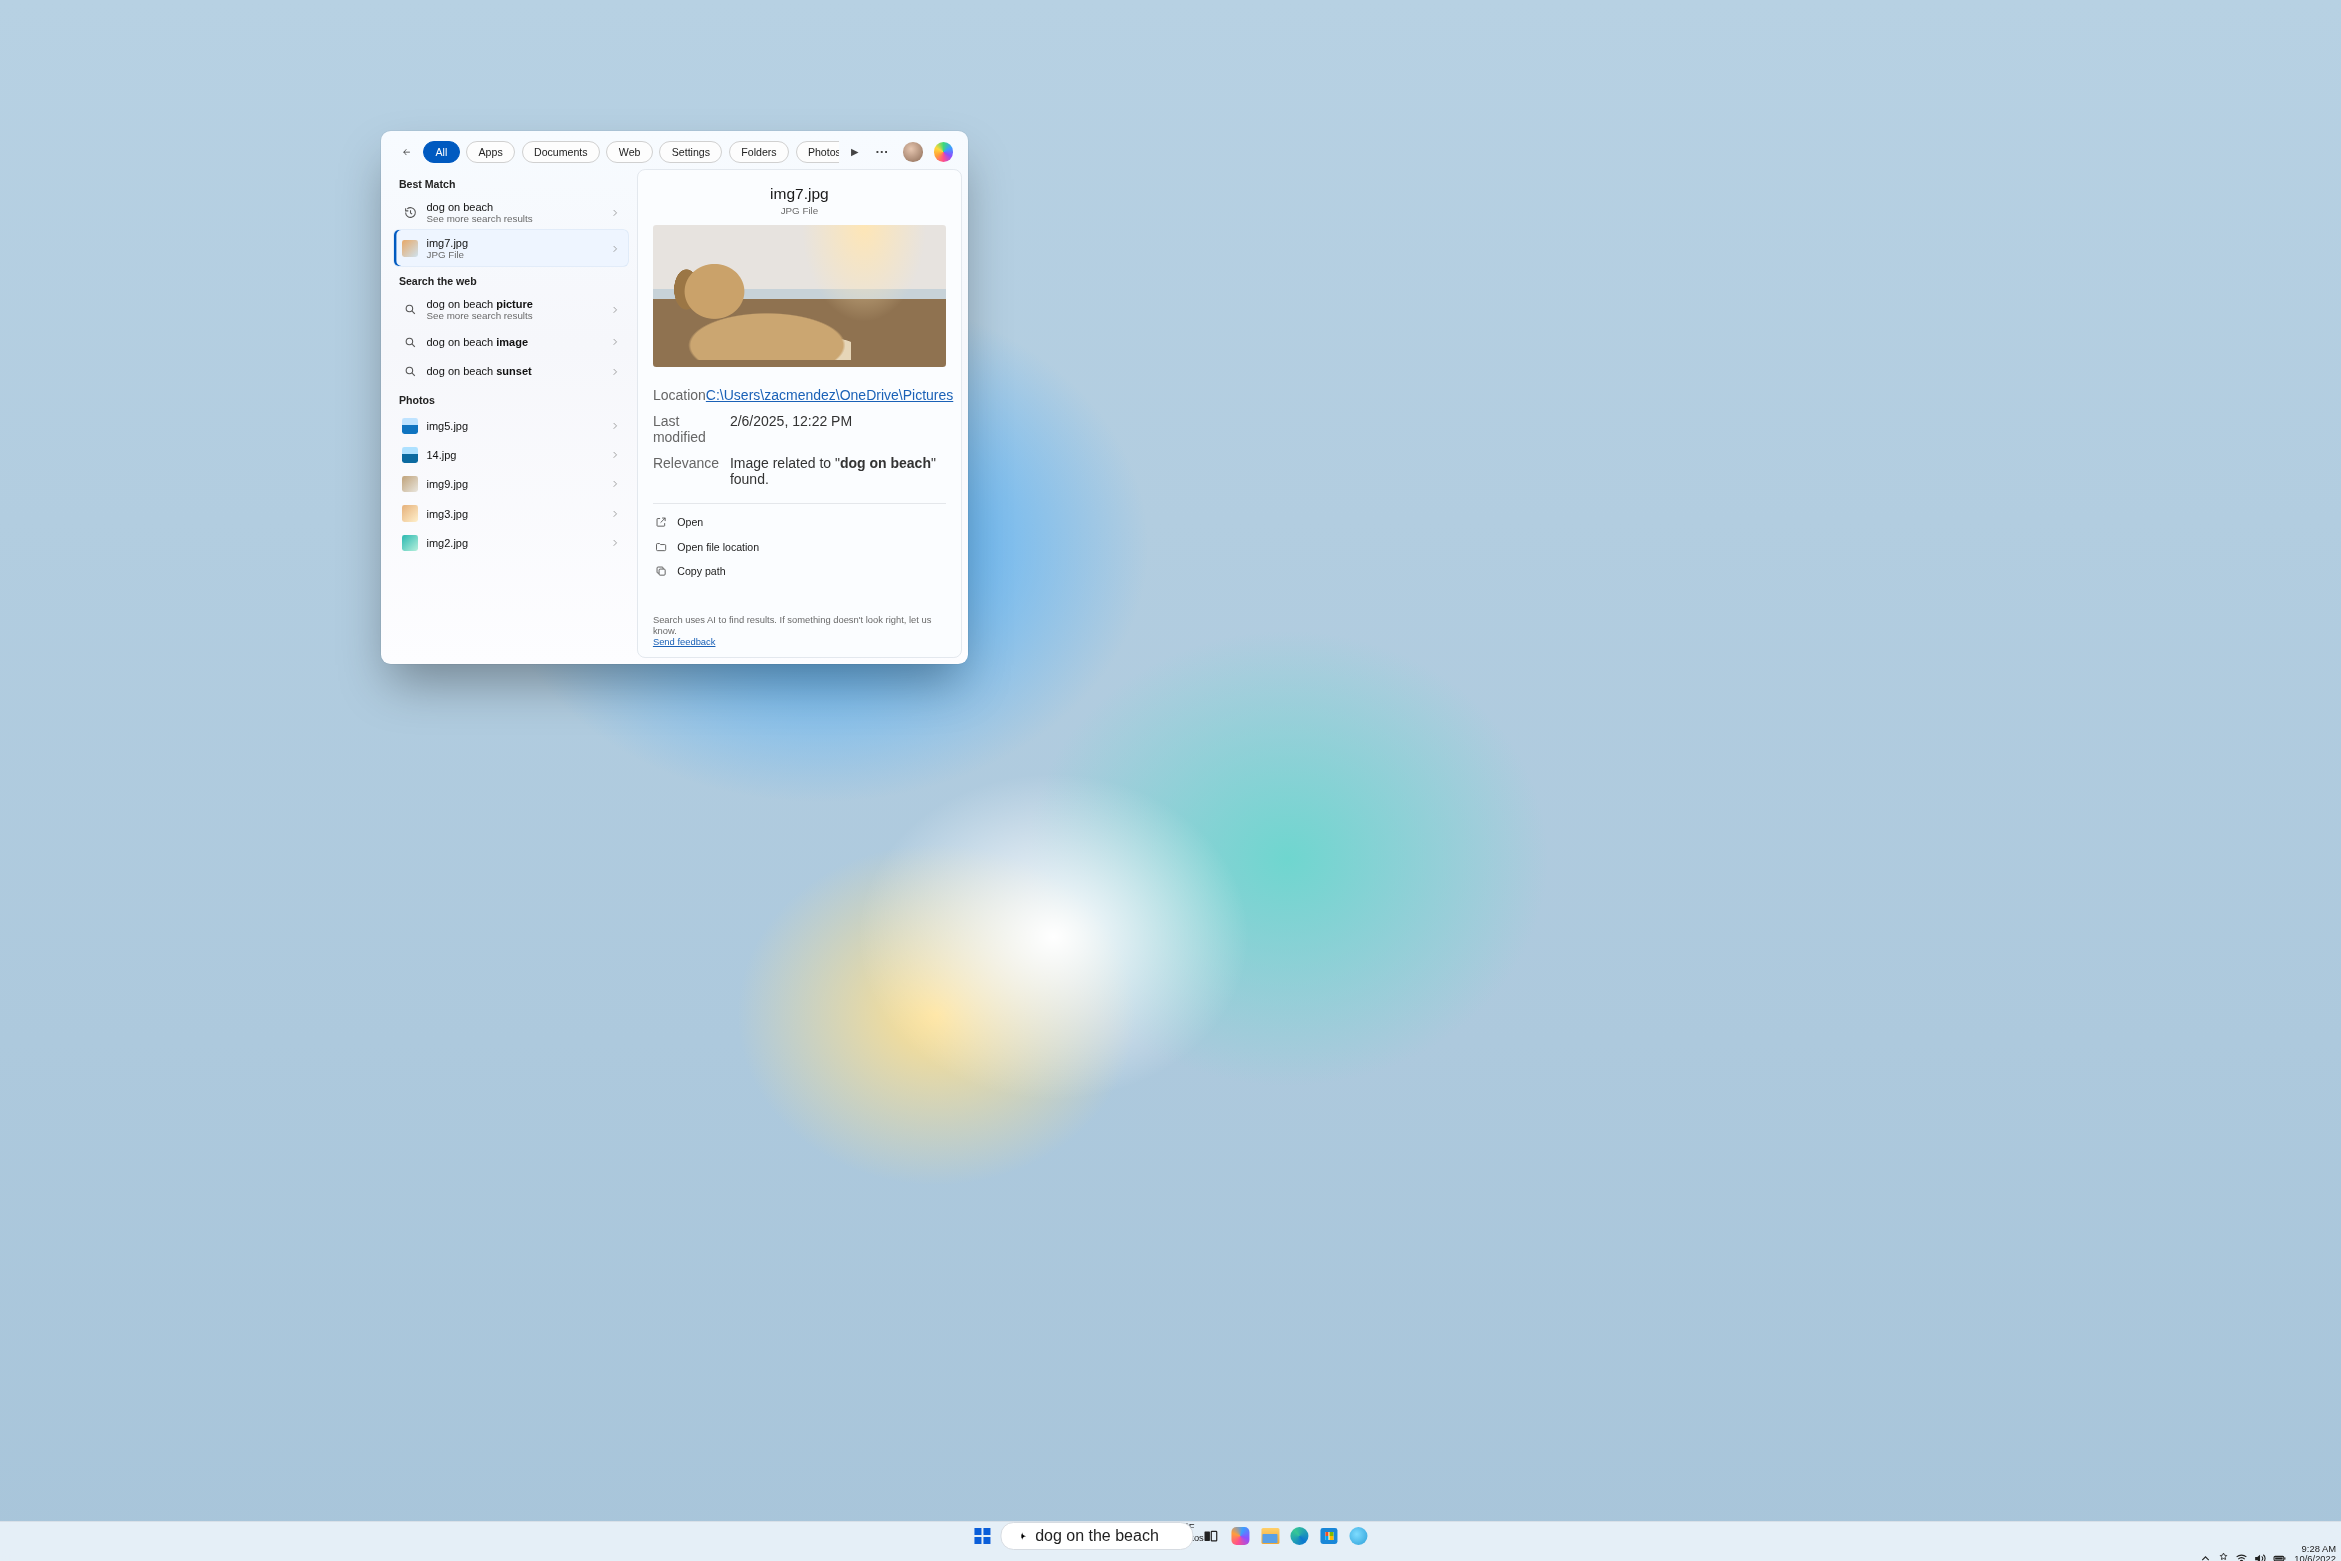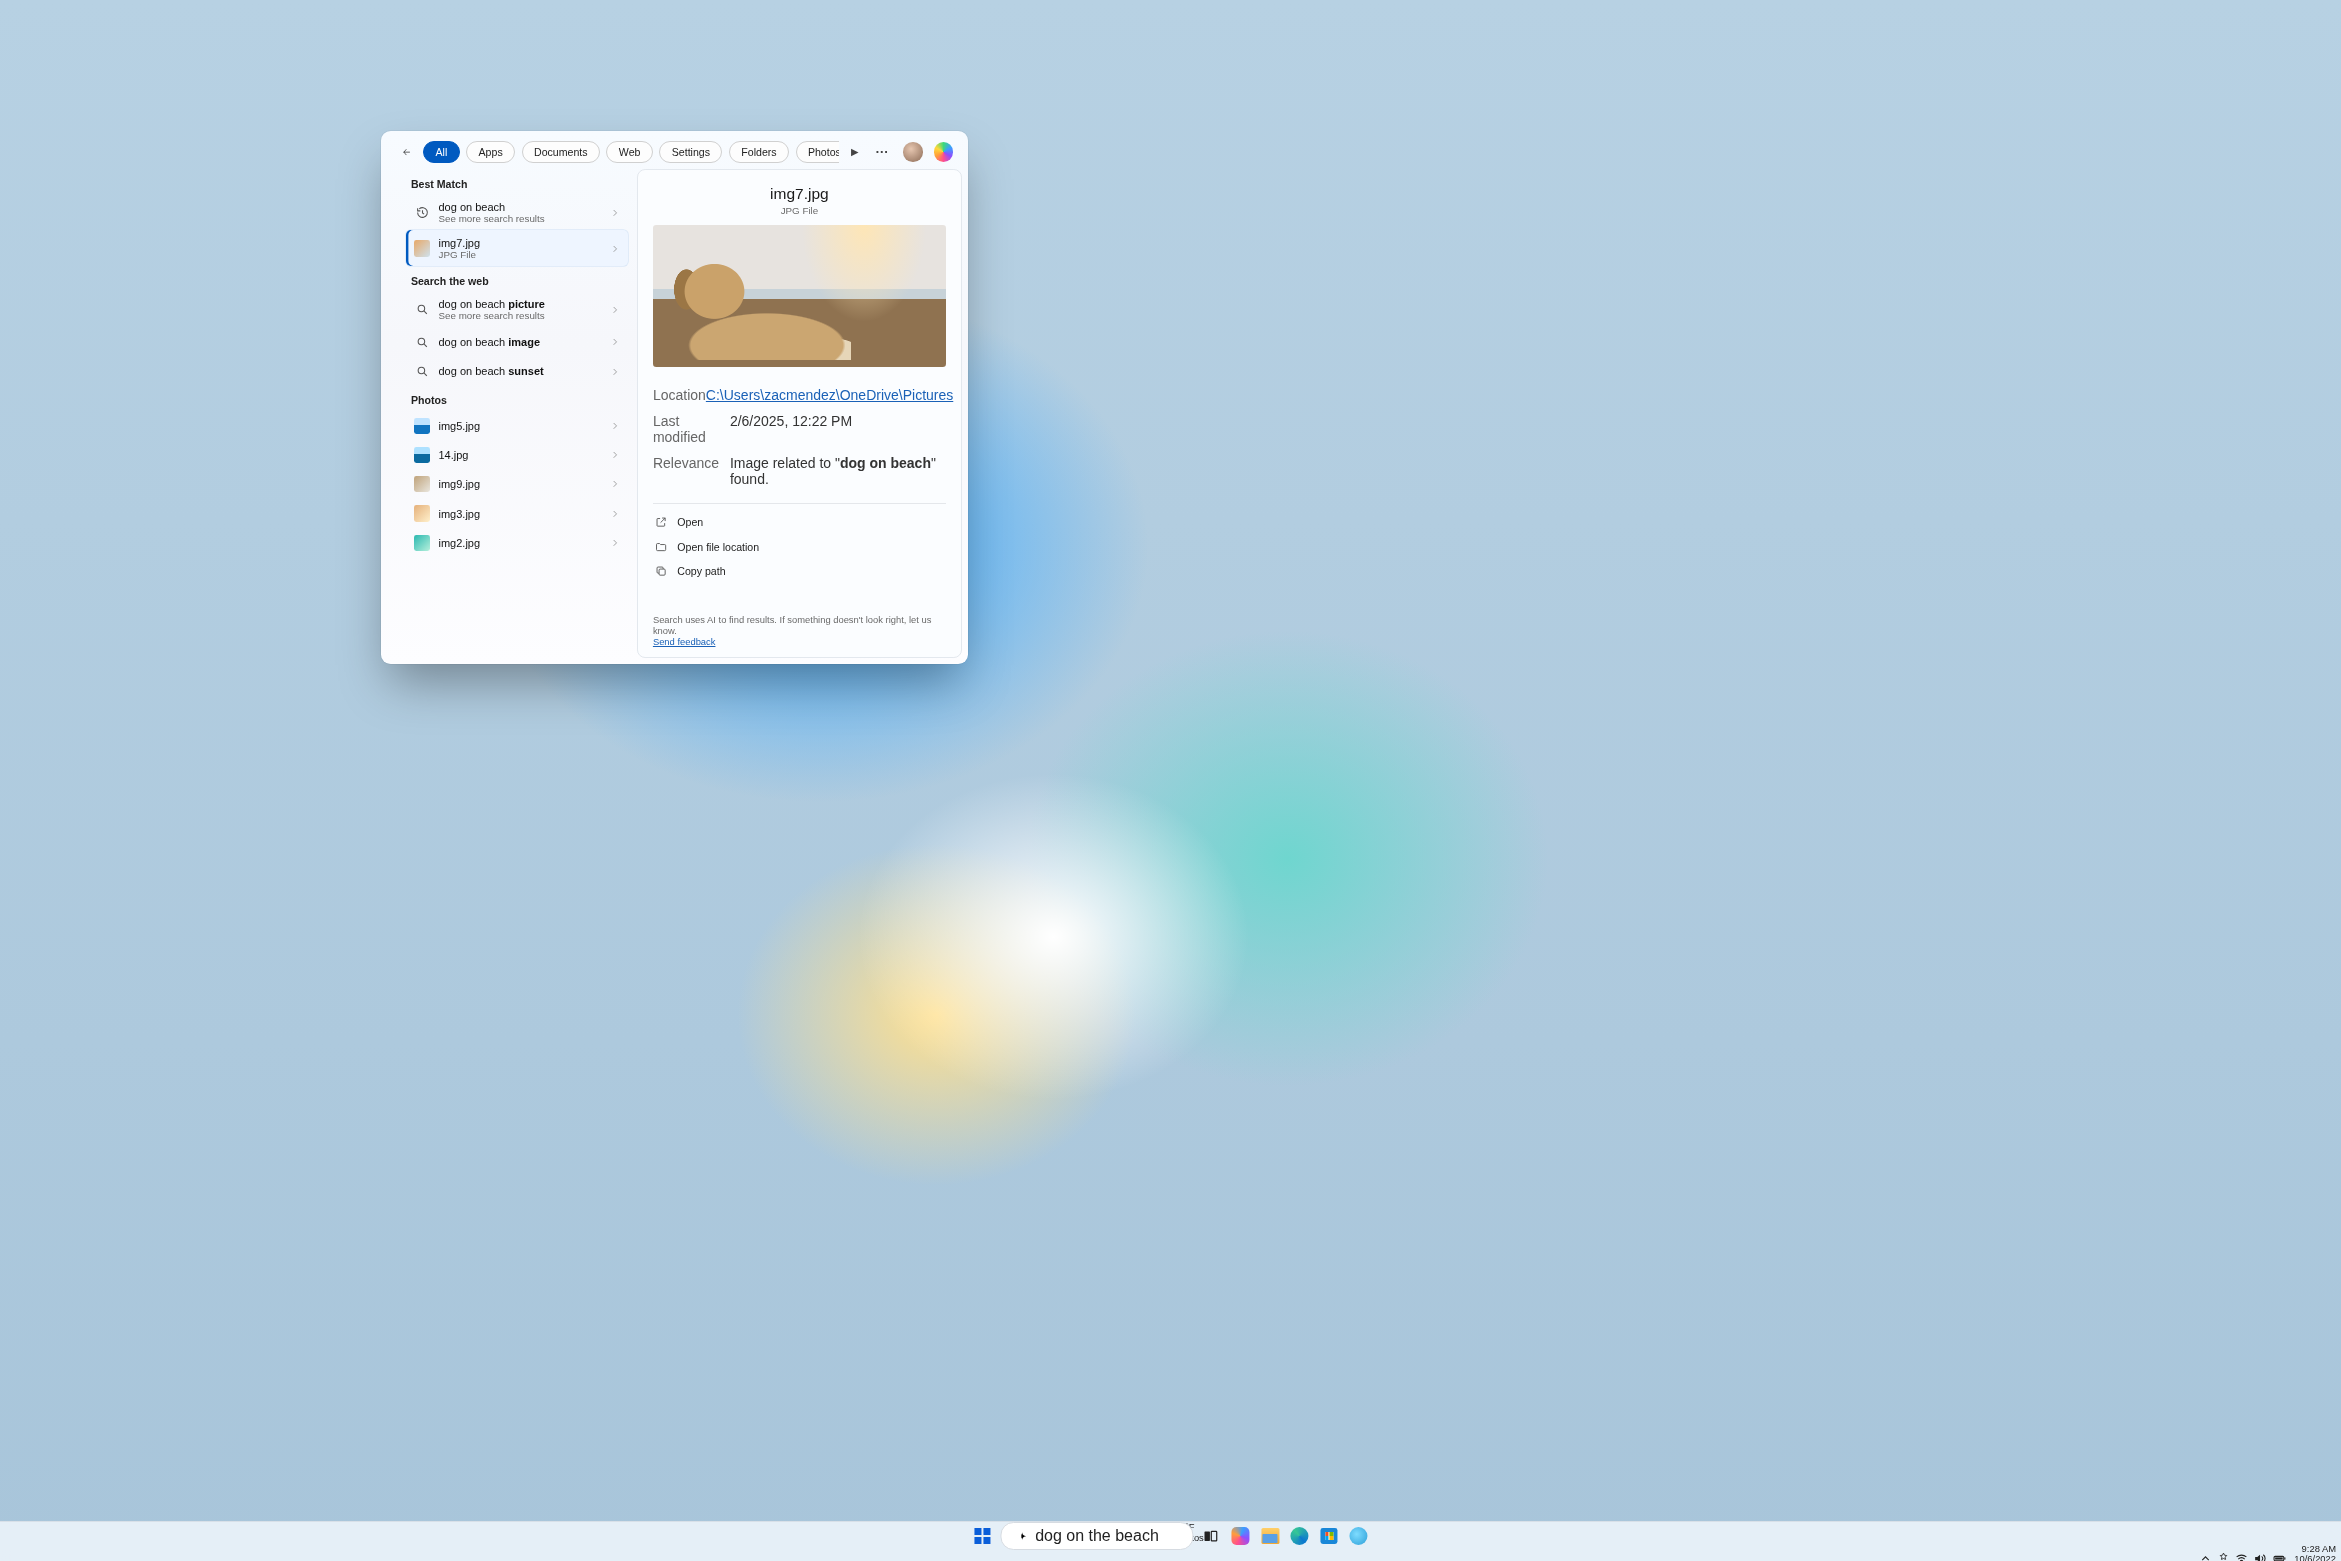--- a/index.html
+++ b/index.html
@@ -24,21 +24,21 @@
   .filters{display:flex;gap:6.5px;flex:1;overflow:hidden;justify-content:space-between;}
   .chip{border:0.8px solid #d0d0d0;background:#fdfdfd;border-radius:13px;padding:4.1px 11.4px;font-size:10.6px;color:#222;cursor:pointer;white-space:nowrap;}
   .chip.active{background:#005ac0;border-color:#005ac0;color:#fff;}
   .scroll-right{width:18px;text-align:center;color:#444;cursor:pointer;font-size:9.8px;}
   .more-btn{width:23px;text-align:center;color:#444;cursor:pointer;font-size:13px;font-weight:bold;}
   .avatar{width:19.5px;height:19.5px;border-radius:50%;background:radial-gradient(circle at 40% 35%, #e6c6b0, #8b6a55);margin-left:3.3px;cursor:pointer;}
   .copilot{width:19.5px;height:19.5px;border-radius:50%;
     background:conic-gradient(from 180deg,#ff4e8e,#ff9d3b,#ffd93b,#3bd97b,#3b9dff,#8e4eff,#ff4e8e);
     margin-left:4.9px;cursor:pointer;}
 
-  .panel-body{flex:1;display:flex;gap:9.8px;padding:0 6.5px 6.5px 13px;overflow:hidden;margin-left:12px;}
+  .panel-body{flex:1;display:flex;gap:9.8px;padding:0 6.5px 6.5px 13px;overflow:hidden;}
   .col-left{flex:1;min-width:0;}
   .section-h{font-size:10.6px;font-weight:600;color:#222;padding:8.1px 4.9px 4.9px 4.9px;}
   .result{display:flex;align-items:center;gap:8.1px;padding:6.5px 8.1px;border-radius:4.9px;cursor:pointer;}
   .result .icon{width:16.3px;height:16.3px;border-radius:3.3px;display:flex;align-items:center;justify-content:center;color:#555;flex-shrink:0;}
   .result .labels{flex:1;min-width:0;}
   .result .title{font-size:11px;color:#111;}
   .result .subtitle{font-size:9.8px;color:#6a6a6a;}
   .chevron{color:#8c8c8c;flex-shrink:0;}
   .selected{background:#eef5ff;box-shadow:inset 2.4px 0 0 #005ac0, 0 0 0 0.8px #dbe8f7;border-radius:4.9px;}
 

